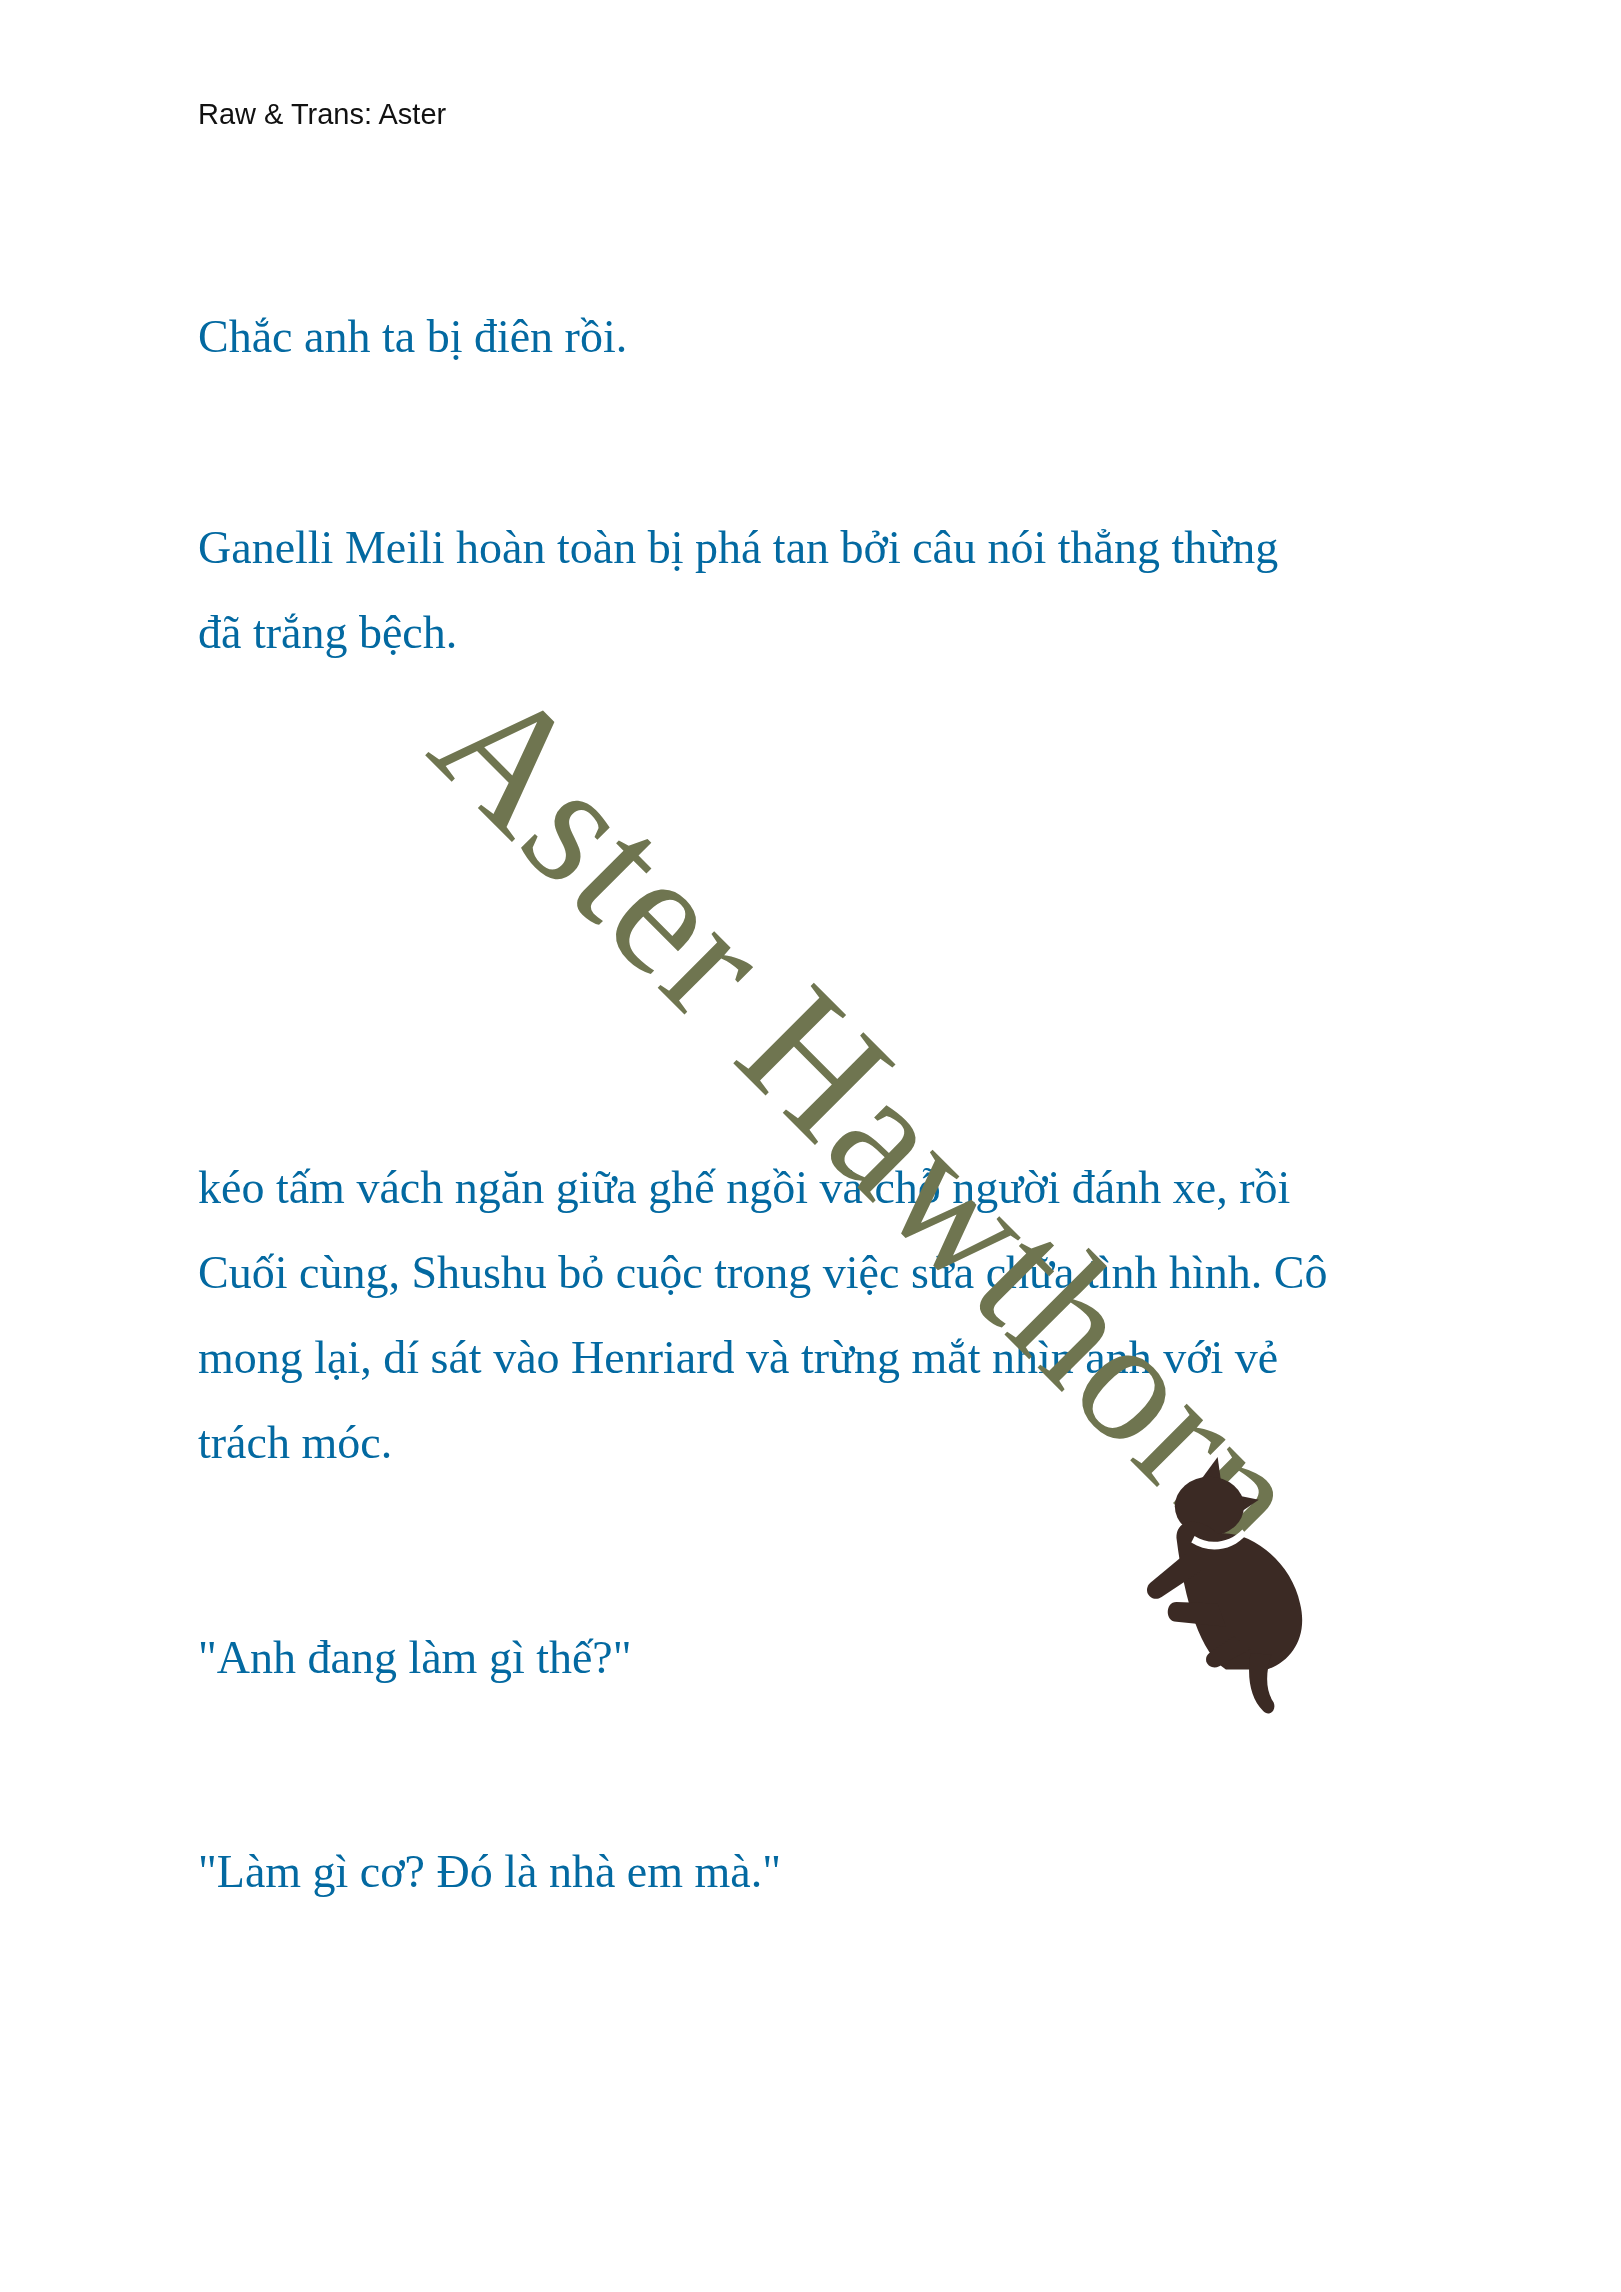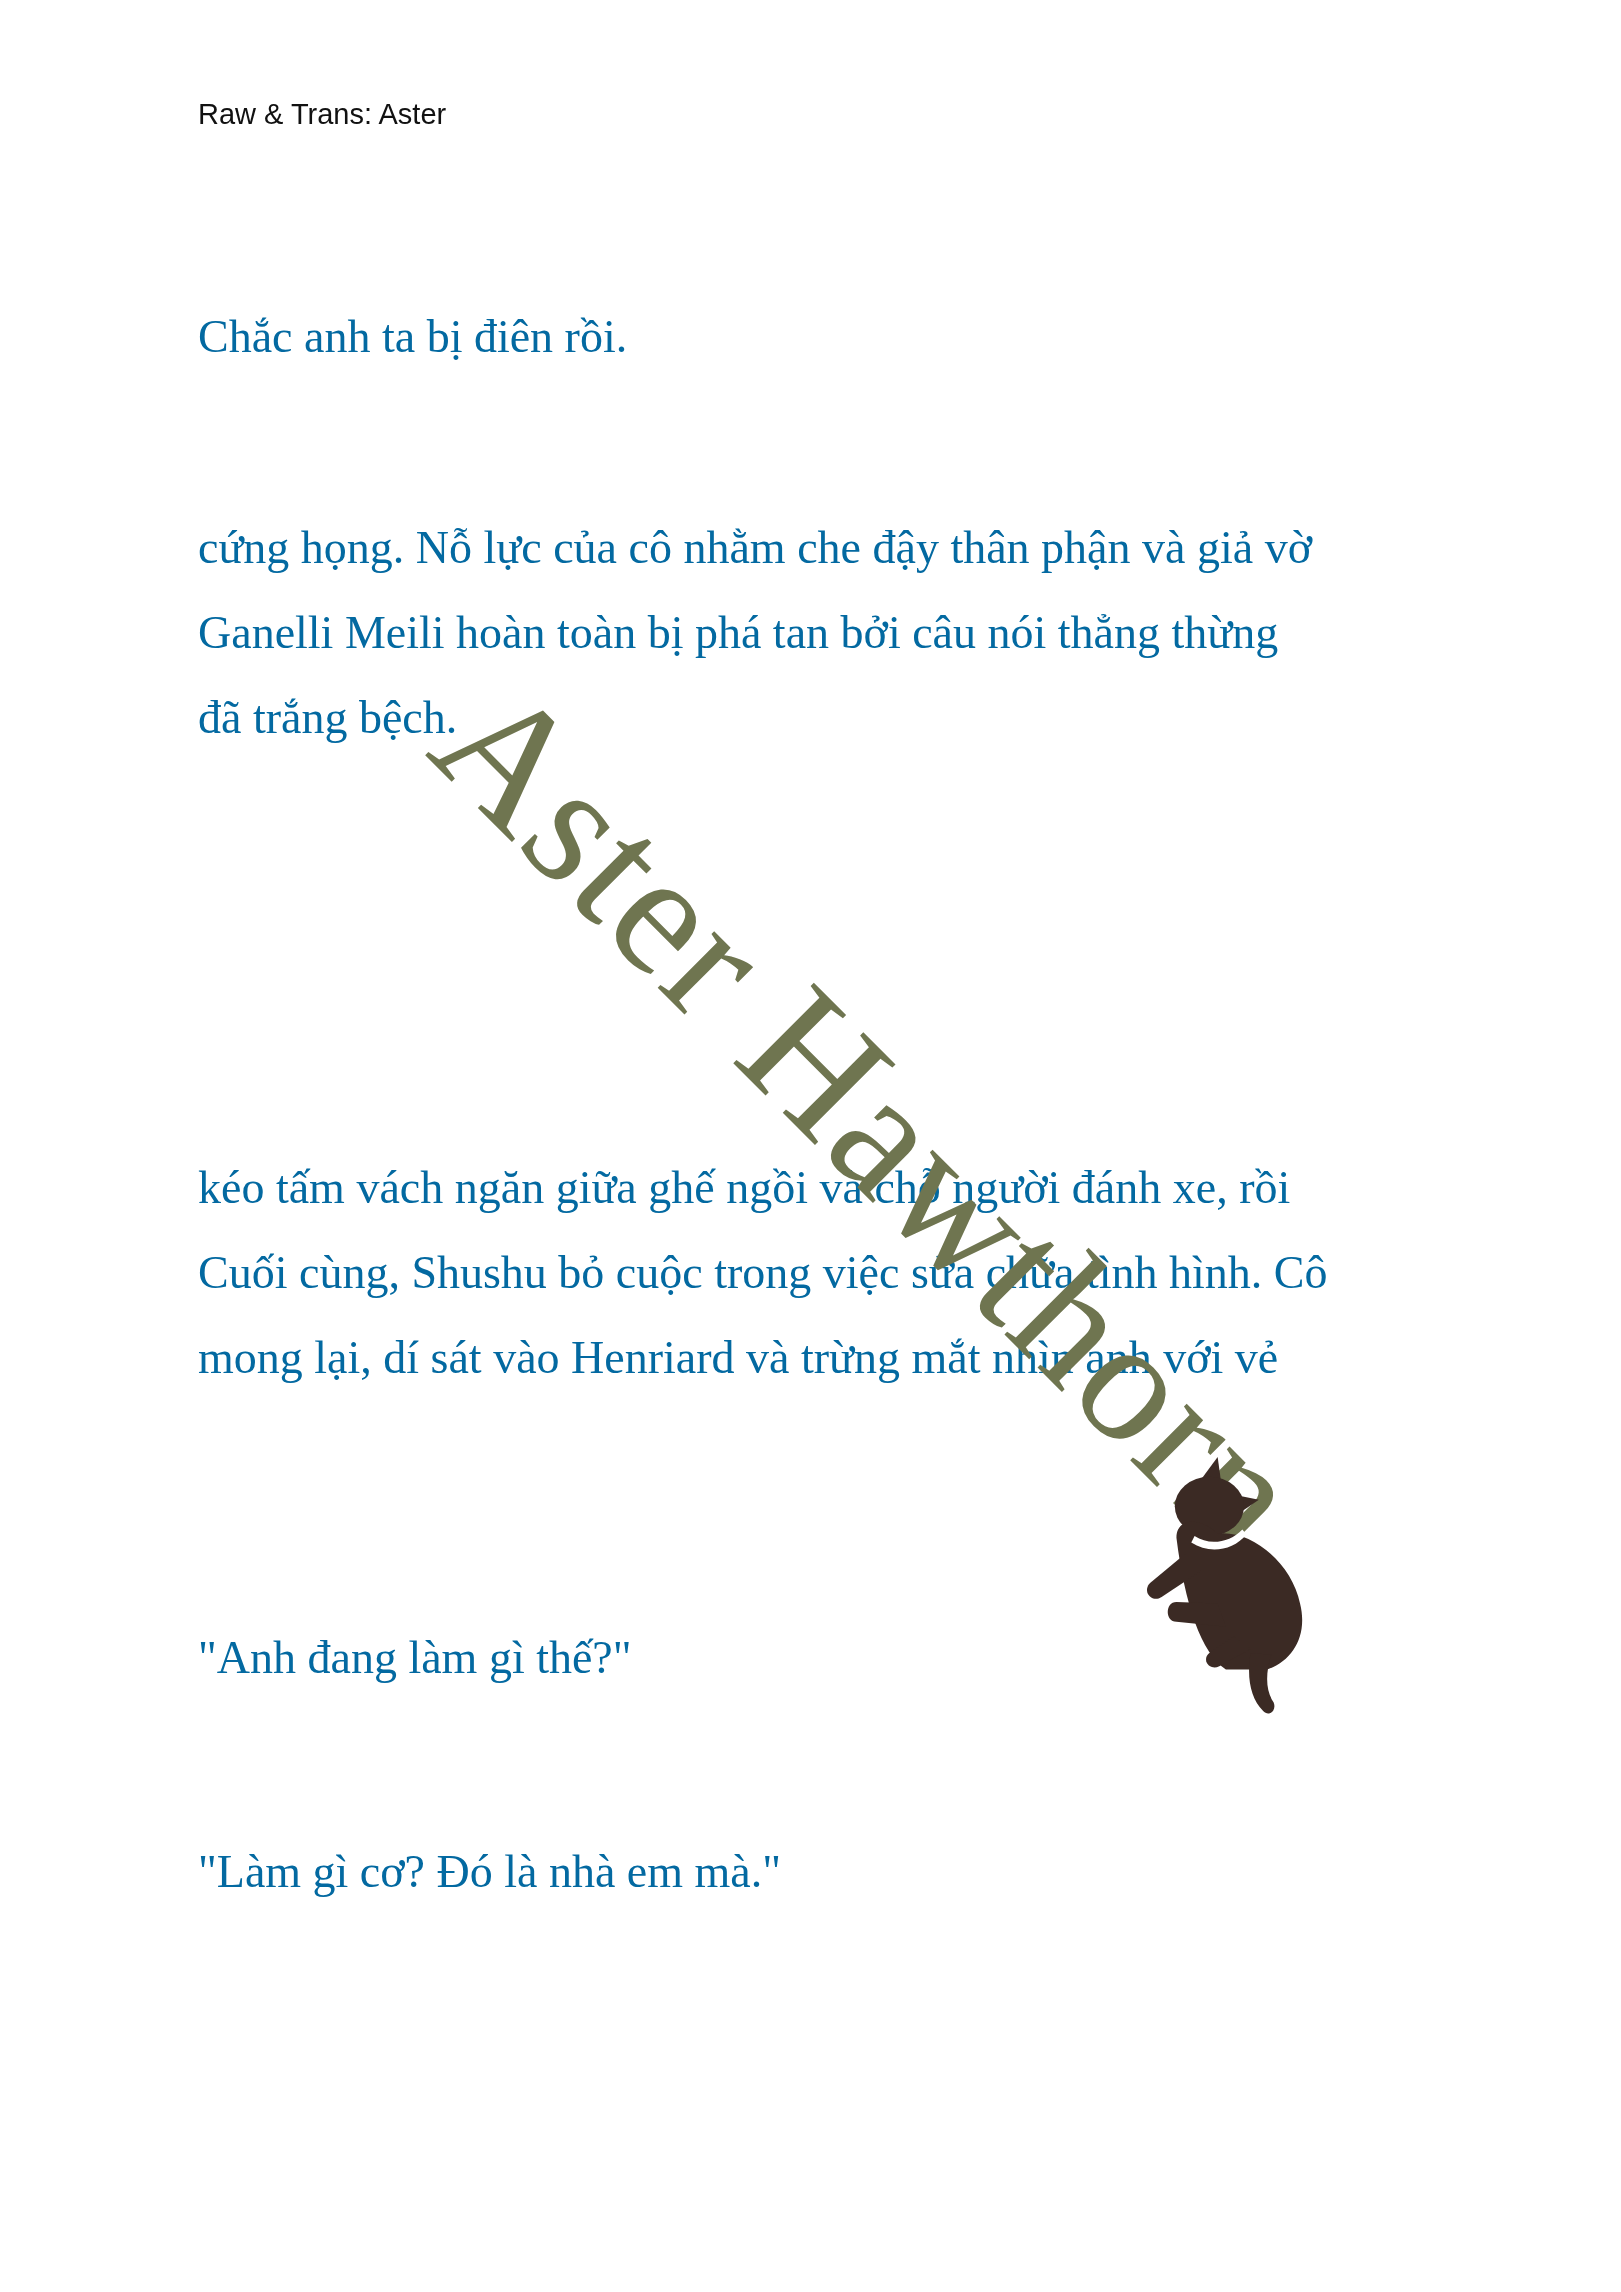--- a/index.html
+++ b/index.html
@@ -26,29 +26,29 @@
 </head>
 <body>
 
 <div class="header">Raw &amp; Trans: Aster</div>
 
 <div class="para" style="top:294px">
   <div>Chắc anh ta bị điên rồi.</div>
 </div>
 
 <div class="para" style="top:505px">
-  <div>cứng họng. Nỗ lực của cô nhằm che đậy thân phận và giả vờ</div>
   <div>Ganelli Meili hoàn toàn bị phá tan bởi câu nói thẳng thừng</div>
   <div>đã trắng bệch.</div>
 </div>
 
 <div class="para" style="top:1145px">
   <div>kéo tấm vách ngăn giữa ghế ngồi và chỗ người đánh xe, rồi</div>
   <div>Cuối cùng, Shushu bỏ cuộc trong việc sửa chữa tình hình. Cô</div>
   <div>mong lại, dí sát vào Henriard và trừng mắt nhìn anh với vẻ</div>
+  <div>trách móc.</div>
 </div>
 
 <div class="para" style="top:1615px">
   <div>"Anh đang làm gì thế?"</div>
 </div>
 
 <div class="para" style="top:1829px">
   <div>"Làm gì cơ? Đó là nhà em mà."</div>
 </div>
 

